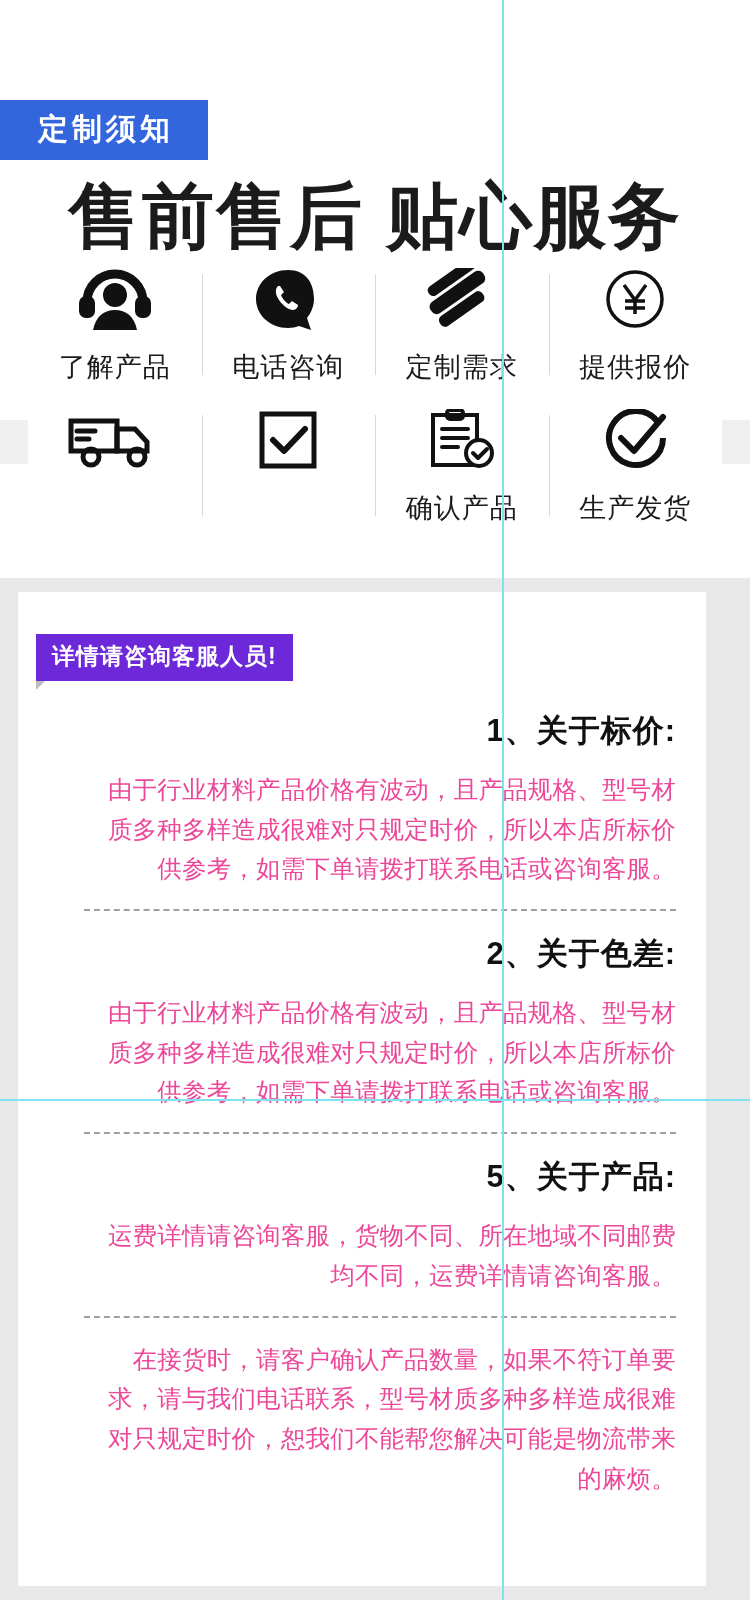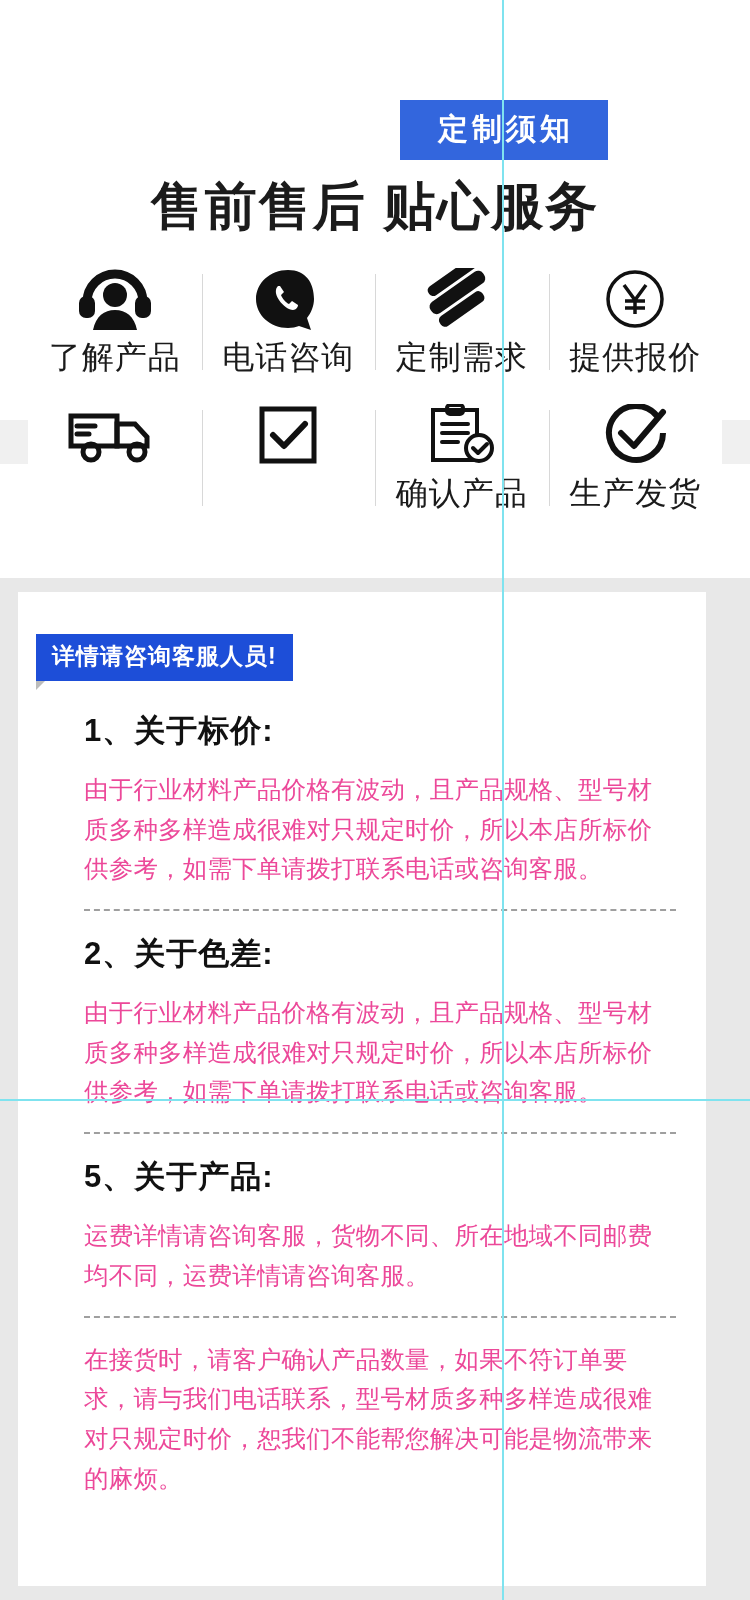--- a/index.html
+++ b/index.html
@@ -41,40 +41,40 @@
     top: 0;
     left: 0;
     width: 750px;
     height: 566px;
     background: #ffffff;
   }
   .badge-wrap {
     position: absolute;
     top: 100px;
     left: 0;
-    width: 608px;
-    text-align: right;
+    width: 750px;
+    text-align: left;
   }
   .badge {
     display: inline-block;
     background: #3366dd;
     color: #ffffff;
     font-size: 30px;
     font-weight: bold;
     letter-spacing: 4px;
     padding: 14px 34px 16px 38px;
     line-height: 1;
   }
   .headline {
     position: absolute;
     top: 180px;
     left: 0;
     width: 750px;
     text-align: center;
-    font-size: 52px;
+    font-size: 72px;
     font-weight: bold;
     color: #1b1b1b;
     letter-spacing: 2px;
     line-height: 1;
     white-space: nowrap;
   }
 
   .icon-grid {
     position: absolute;
     top: 268px;
@@ -92,23 +92,23 @@
     position: relative;
     padding-bottom: 6px;
   }
   .icon-cell .glyph {
     height: 62px;
     display: flex;
     align-items: center;
     justify-content: center;
   }
   .icon-cell .cap {
-    font-size: 32px;
+    font-size: 27px;
     color: #1b1b1b;
-    margin-top: 6px;
+    margin-top: 19px;
     letter-spacing: 1px;
     white-space: nowrap;
   }
   .icon-cell + .icon-cell::before {
     content: "";
     position: absolute;
     left: 0;
     top: 6px;
     bottom: 16px;
     width: 1px;
@@ -148,21 +148,21 @@
     top: 14px;
     left: 18px;
     width: 688px;
     height: 994px;
     background: #ffffff;
   }
   .tab {
     position: absolute;
     top: 42px;
     left: 18px;
-    background: #1d4ed8;
+    background: #6d28d9;
     color: #fff;
     font-size: 23px;
     font-weight: bold;
     letter-spacing: 1px;
     padding: 11px 16px 13px 16px;
     line-height: 1;
     z-index: 5;
   }
   .tab-notch {
     position: absolute;
@@ -188,21 +188,21 @@
     letter-spacing: 1px;
     margin: 0 0 18px 0;
   }
   .note-text {
     font-size: 24.5px;
     line-height: 1.62;
     color: #ec4899;
     margin: 0;
     letter-spacing: 0.2px;
   }
-  .note-block { margin-bottom: 0; }
+  .note-block { margin-bottom: 0; text-align: right; }
   .divider {
     border: 0;
     border-top: 2px dashed #9f9f9f;
     margin: 20px 0 22px 0;
     height: 0;
   }
 </style>
 </head>
 <body>
 

